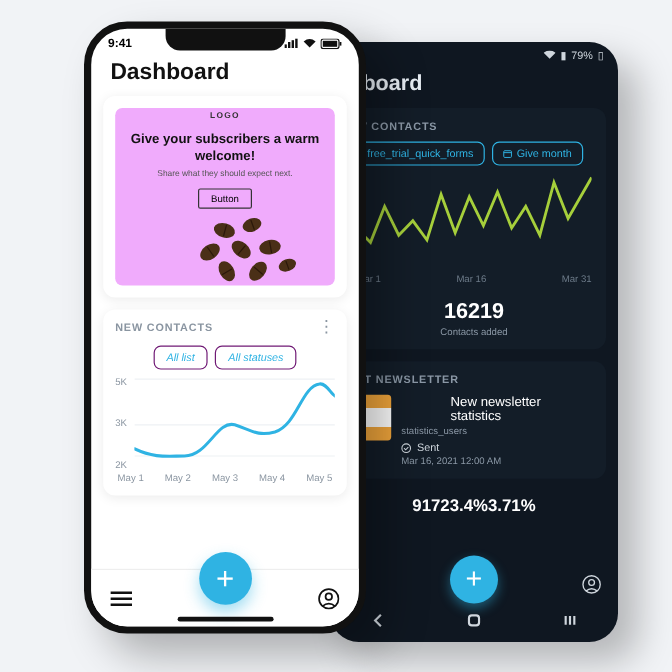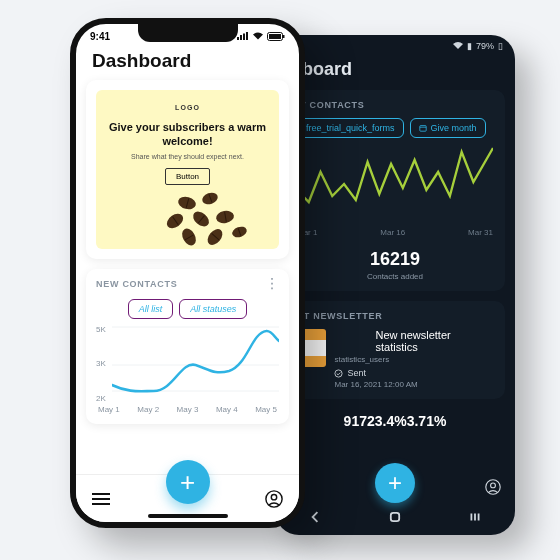--- a/index.html
+++ b/index.html
@@ -70,21 +70,21 @@
     position:absolute; top:0; left:50%; transform:translateX(-50%);
     width:100px; height:18px; background:#111; border-radius:0 0 12px 12px; z-index:5;
   }
   .pl-status { height:24px; display:flex; justify-content:space-between; align-items:center; padding:0 14px; font-size:10px; font-weight:600;}
   .pl-status .r { display:flex; gap:3px; align-items:center;}
   .pl-title { font-size:19px; font-weight:800; padding: 2px 16px 8px; color:#111;}
   .pl-card {
     margin:0 10px 10px; background:#fff; border-radius:10px;
     box-shadow:0 2px 10px rgba(0,0,0,.08); padding:10px;
   }
-  .pl-promo { background:#fef9c3; padding:14px 10px 0; text-align:center; border-radius:6px; overflow:hidden;}
+  .pl-promo { background:#f0abfc; padding:3px 10px 0; text-align:center; border-radius:6px; overflow:hidden;}
   .pl-logo { font-size:7px; letter-spacing:.15em; font-weight:700; color:#333; margin-bottom:10px;}
   .pl-head { font-size:11px; font-weight:700; color:#111; line-height:1.25;}
   .pl-sub { font-size:7px; color:#555; margin-top:4px;}
   .pl-btn { display:inline-block; border:1px solid #333; font-size:8px; padding:3px 10px; margin-top:8px; border-radius:2px;}
   .pl-beans { height:58px; margin-top:6px; position:relative;}
   .bean { position:absolute; width:18px; height:12px; background:#4a2f17; border-radius:50%; transform:rotate(-20deg);}
   .bean::after{content:"";position:absolute;left:48%;top:8%;width:1px;height:84%;background:#2b180a;border-radius:1px;}
   .pl-section h4 { font-size:9px; letter-spacing:.08em; color:#8a95a1; font-weight:600;}
   .pl-dots { float:right; color:#8a95a1; font-size:14px; line-height:8px;}
   .pl-pills { display:flex; gap:6px; justify-content:center; margin:10px 0 6px;}

